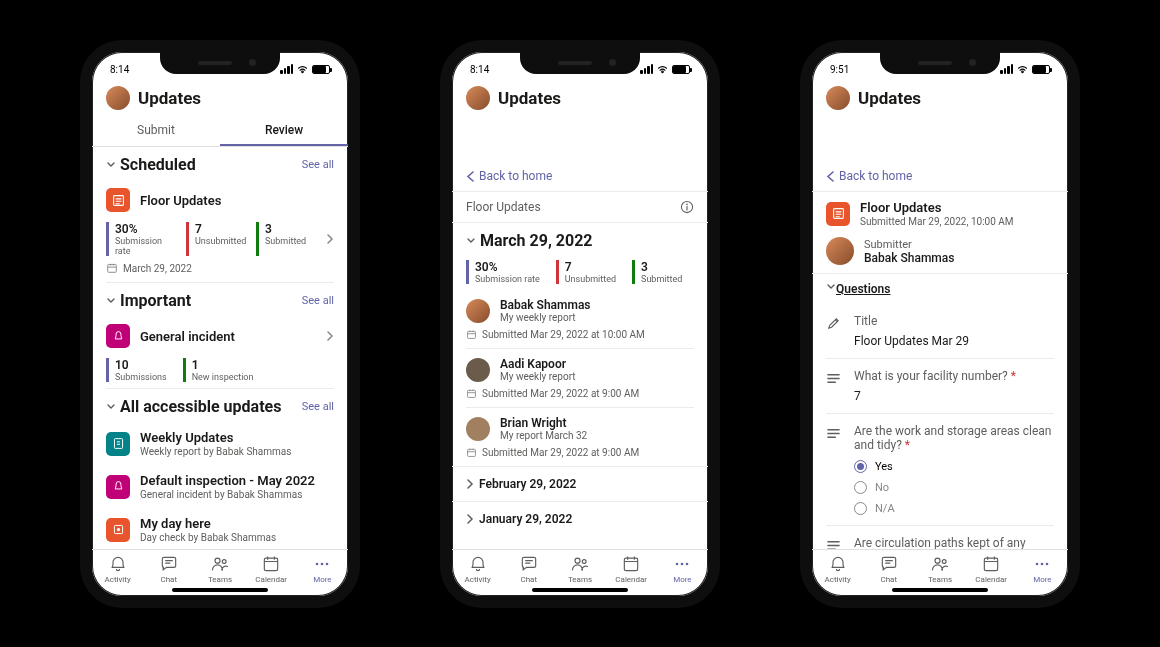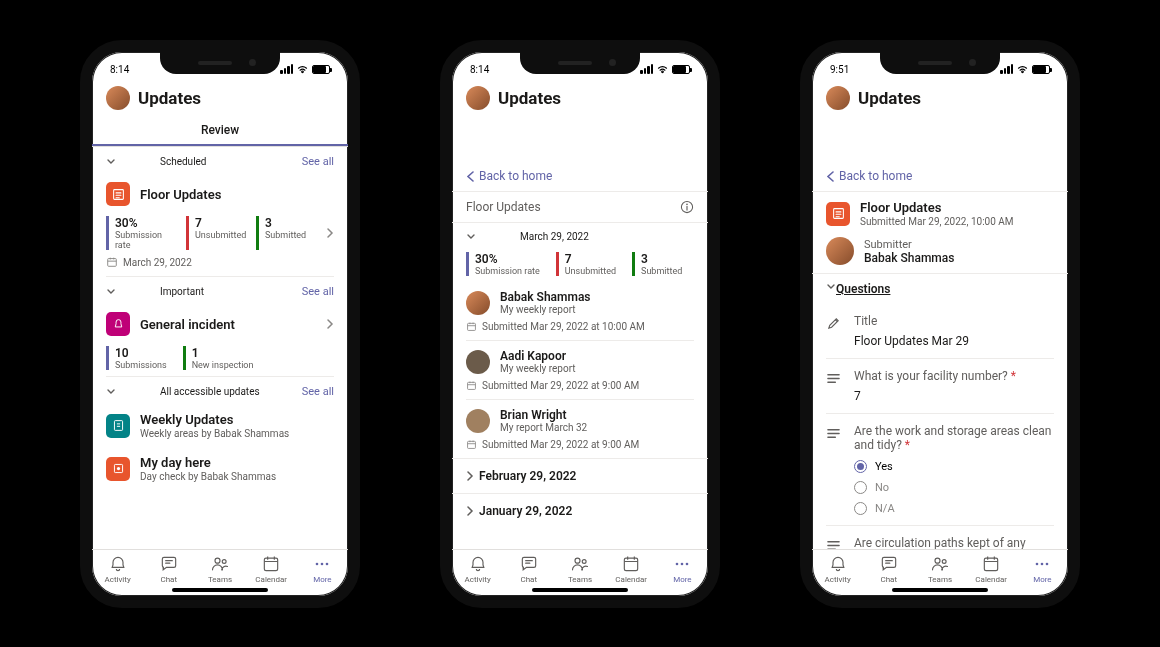--- a/index.html
+++ b/index.html
@@ -48,21 +48,21 @@
   .title{font-size:17px;font-weight:700;color:var(--ink);}
   .tabs{display:flex;border-bottom:1px solid var(--line);}
   .tab{flex:1;text-align:center;font-size:12px;padding:7px 0;color:var(--ink2);cursor:pointer;}
   .tab.active{color:var(--ink);border-bottom:2.5px solid var(--purple);font-weight:500;}
   .body{flex:1;overflow-y:auto;}
   .body::-webkit-scrollbar{width:0;}
   .backlink{display:flex;align-items:center;gap:4px;padding:8px 14px;color:var(--purple);font-size:12px;cursor:pointer;margin-top:45px;}
   .section-head{display:flex;align-items:center;padding:8px 14px 6px;gap:4px;}
   .section-head.between{justify-content:space-between;}
   .sh-left{display:flex;align-items:center;gap:4px;}
-  .sh-title{font-size:10px;font-weight:400;color:var(--ink);margin-left:40px;}
+  .sh-title{font-size:16px;font-weight:700;color:var(--ink);}
   .seeall{font-size:11px;color:var(--purple);cursor:pointer;}
   .card{padding:0 14px;}
   .row{display:flex;align-items:center;gap:10px;padding:8px 0;}
   .tile{width:24px;height:24px;border-radius:5px;display:flex;align-items:center;justify-content:center;flex:none;}
   .tile.orange{background:var(--orange);}
   .tile.magenta{background:var(--magenta);}
   .tile.teal{background:var(--teal);}
   .row-main{flex:1;min-width:0;}
   .row-title{font-size:13px;font-weight:600;color:var(--ink);}
   .row-sub{font-size:10px;color:var(--ink2);margin-top:1px;}
@@ -129,20 +129,21 @@
           <span></span>
         </span>
     </div>
   </div>
   <div class="screen">
     <div class="header">
       <span class="avatar"></span>
       <span class="title">Updates</span>
     </div>
     <div class="tabs">
+      <div class="tab">Submit</div>
       <div class="tab active">Review</div>
     </div>
     <div class="body">
 
       <div class="section-head between">
         <div class="sh-left">
           <svg width="10" height="10" viewBox="0 0 10 10">
               <path d="M2 3l3 3 3-3" stroke="#605e5c" stroke-width="1.4" fill="none" stroke-linecap="round"></path>
             </svg>
           <span class="sh-title">Scheduled</span>
@@ -240,21 +241,32 @@
       <div class="card">
         <div class="row">
           <span class="tile teal">
               <svg width="13" height="13" viewBox="0 0 16 16">
                 <rect x="3" y="2" width="10" height="12" rx="1" stroke="#fff" stroke-width="1.2" fill="none"></rect>
                 <path d="M6 6h4M6 9h4" stroke="#fff" stroke-width="1.2"></path>
               </svg>
             </span>
           <div class="row-main">
             <div class="row-title">Weekly Updates</div>
-            <div class="row-sub">Weekly areas by Babak Shammas</div>
+            <div class="row-sub">Weekly report by Babak Shammas</div>
+          </div>
+        </div>
+        <div class="row">
+          <span class="tile magenta">
+              <svg width="13" height="13" viewBox="0 0 16 16">
+                <path d="M8 2a3 3 0 00-3 3v2l-1 4h8l-1-4V5a3 3 0 00-3-3z" stroke="#fff" stroke-width="1.2" fill="none"></path>
+              </svg>
+            </span>
+          <div class="row-main">
+            <div class="row-title">Default inspection - May 2022</div>
+            <div class="row-sub">General incident by Babak Shammas</div>
           </div>
         </div>
         <div class="row">
           <span class="tile orange">
               <svg width="13" height="13" viewBox="0 0 16 16">
                 <rect x="3" y="3" width="10" height="10" rx="1" stroke="#fff" stroke-width="1.2" fill="none"></rect>
                 <circle cx="8" cy="8" r="2" fill="#fff"></circle>
               </svg>
             </span>
           <div class="row-main">

